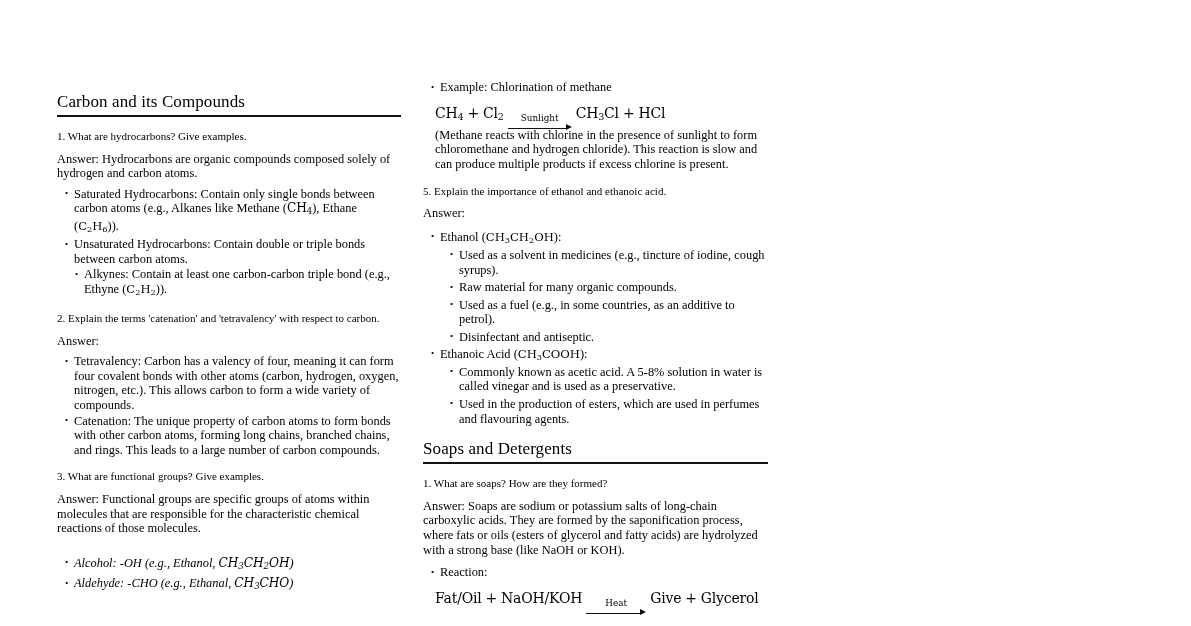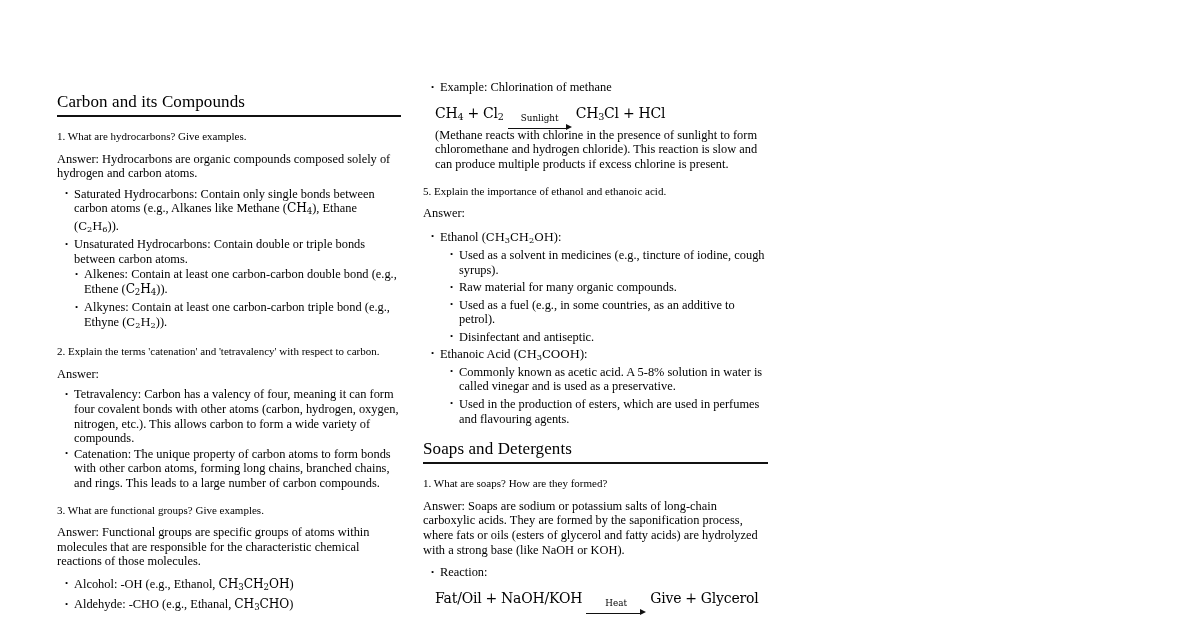--- a/index.html
+++ b/index.html
@@ -163,39 +163,38 @@
 
     <p class="q" data-name="question-1">1. What are hydrocarbons? Give examples.</p>
     <p class="a" data-name="answer-1">Answer: Hydrocarbons are organic compounds composed solely of hydrogen and carbon atoms.</p>
 
     <ul class="l1" data-name="q1-bullet-list">
       <li data-name="list-item"><span data-name="saturated-text">Saturated Hydrocarbons: Contain only single bonds between carbon atoms (e.g., Alkanes like Methane (</span><span class="chem" data-name="formula-methane">CH<sub>4</sub></span><span data-name="saturated-mid">), Ethane (</span><span class="chem-sm" data-name="formula-ethane">C<sub>2</sub>H<sub>6</sub></span><span data-name="saturated-suffix">)).</span></li>
       <li data-name="list-item">Unsaturated Hydrocarbons: Contain double or triple bonds between carbon atoms.</li>
       <li style="list-style:none;padding-left:0;margin-bottom:0;" data-name="nested-wrapper">
 
         <ul class="l2" data-name="q1-sub-bullet-list">
-          <li data-name="list-item"><span data-name="alkenes-text">Alkenes: Contain at least one carbon-carbon double bond (e.g., Ethene (</span><span class="chem" data-name="formula-ethene">C<sub>2</sub>H<sub>4</sub></span><span data-name="alkenes-suffix">)).</span></li>
           <li data-name="list-item"><span data-name="alkynes-text">Alkynes: Contain at least one carbon-carbon triple bond (e.g., Ethyne (</span><span class="chem-sm" data-name="formula-ethyne">C<sub>2</sub>H<sub>2</sub></span><span data-name="alkynes-suffix">)).</span></li>
         </ul>
       </li>
     </ul>
     <style>
       ul.l1 > li[data-name="nested-wrapper"]::before { content: ""; }
     </style>
 
     <p class="q" data-name="question-2">2. Explain the terms 'catenation' and 'tetravalency' with respect to carbon.</p>
     <p class="a" data-name="answer-2">Answer:</p>
     <ul class="l1" data-name="q2-bullet-list">
       <li data-name="list-item">Tetravalency: Carbon has a valency of four, meaning it can form four covalent bonds with other atoms (carbon, hydrogen, oxygen, nitrogen, etc.). This allows carbon to form a wide variety of compounds.</li>
       <li data-name="list-item">Catenation: The unique property of carbon atoms to form bonds with other carbon atoms, forming long chains, branched chains, and rings. This leads to a large number of carbon compounds.</li>
     </ul>
 
     <p class="q" data-name="question-3">3. What are functional groups? Give examples.</p>
     <p class="a" data-name="answer-3">Answer: Functional groups are specific groups of atoms within molecules that are responsible for the characteristic chemical reactions of those molecules.</p>
-    <ul class="l1" data-name="q3-bullet-list" style="margin-top:8px;">
+    <ul class="l1" data-name="q3-bullet-list" style="margin-top:20px;font-style:italic;">
       <li class="gap" data-name="list-item"><span data-name="alcohol-text">Alcohol: -OH (e.g., Ethanol, </span><span class="chem" data-name="formula-ethanol">CH<sub>3</sub>CH<sub>2</sub>OH</span><span data-name="alcohol-suffix">)</span></li>
       <li class="gap" data-name="list-item"><span data-name="aldehyde-text">Aldehyde: -CHO (e.g., Ethanal, </span><span class="chem" data-name="formula-ethanal">CH<sub>3</sub>CHO</span><span data-name="aldehyde-suffix">)</span></li>
 
     </ul>
   </div>
 
   <div class="col col-right" data-name="right-column" style="top:80px;">
 
     <ul class="l1" data-name="example-list" style="margin-top:0;">
       <li data-name="list-item">Example: Chlorination of methane</li>

